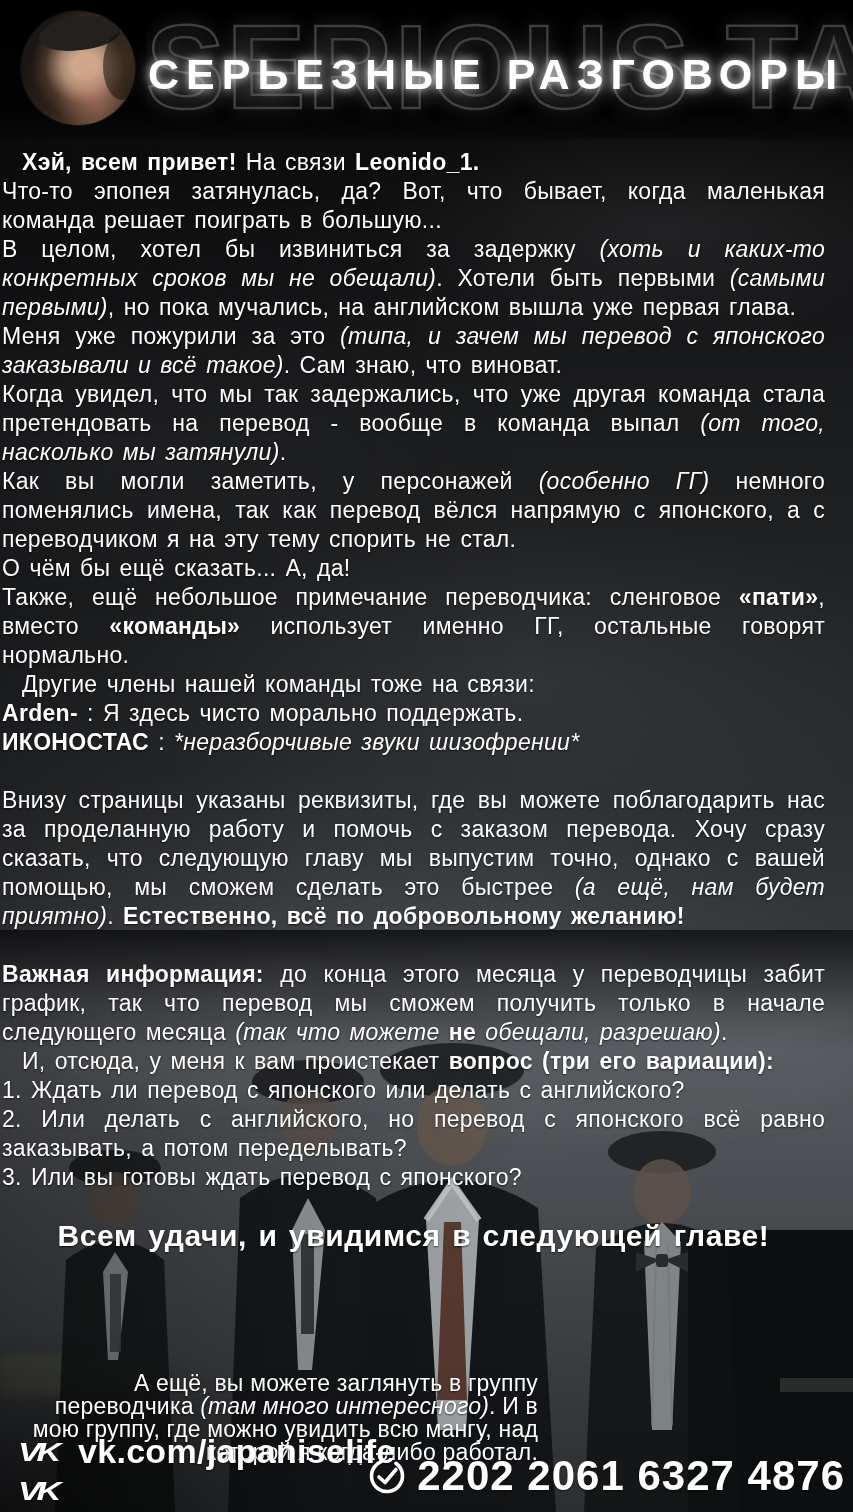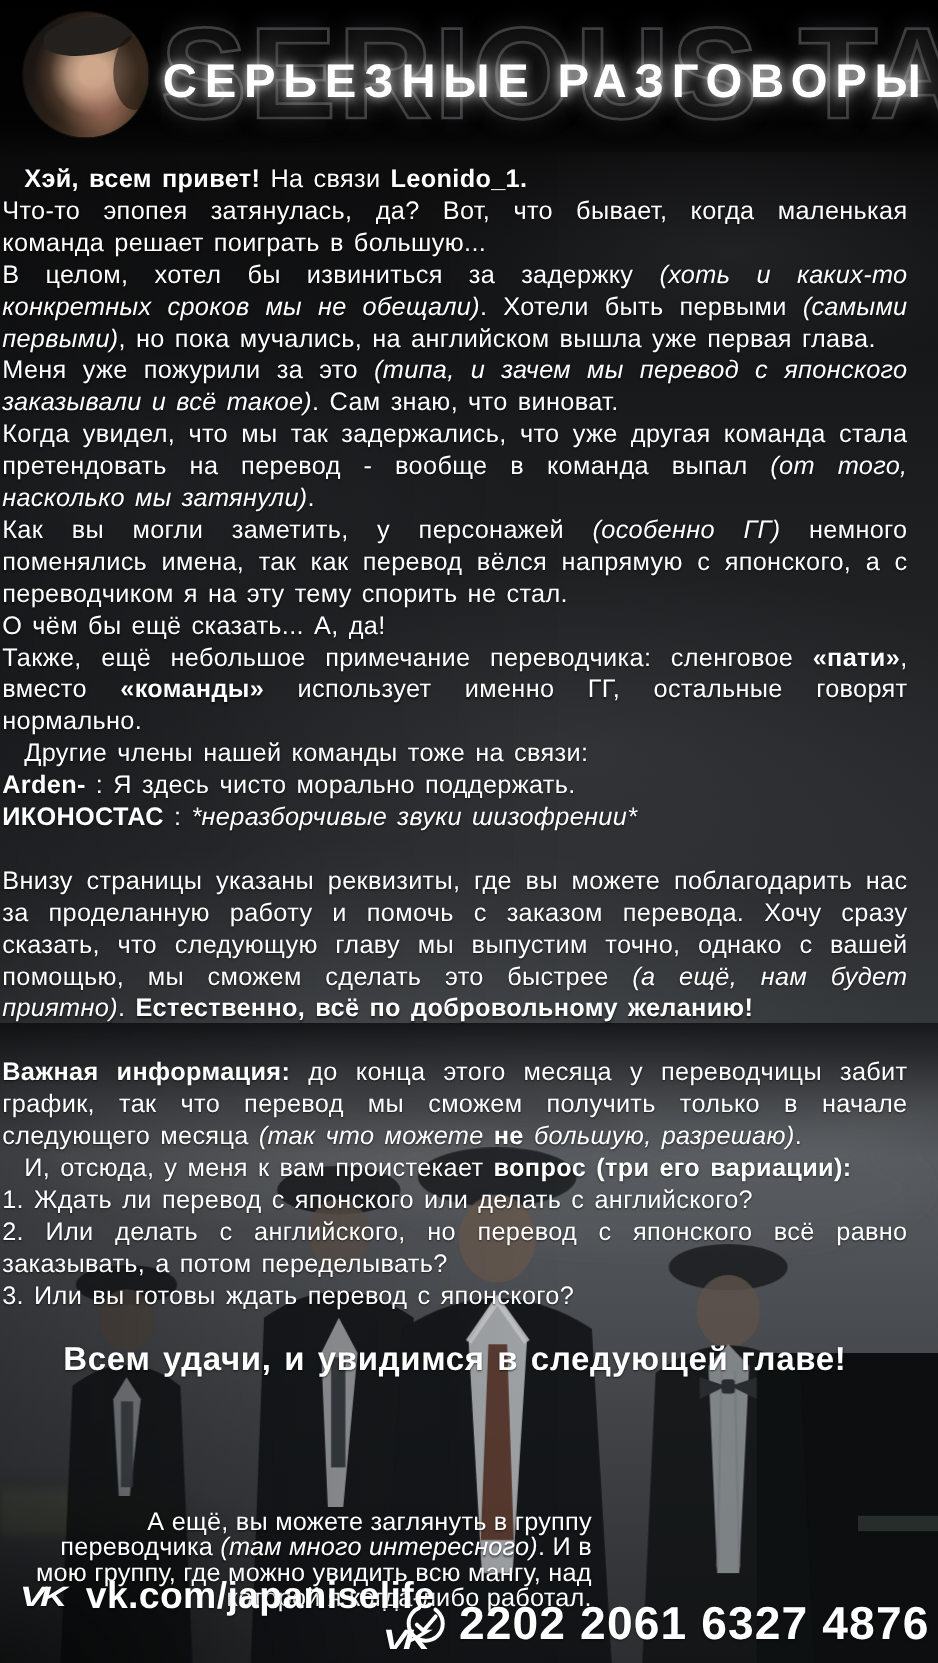--- a/index.html
+++ b/index.html
@@ -52,21 +52,21 @@
   .para.sig{font-size:30px;letter-spacing:.6px;text-align:center;}
   .r-b{font-weight:bold;}
   .r-i{font-style:italic;}
   .r-bi{font-weight:bold;}
 
   .note{position:absolute;left:18px;top:1372px;width:520px;z-index:2;
     font-size:23px;line-height:23px;letter-spacing:.2px;
     text-shadow:0 1px 2px rgba(0,0,0,.65);text-align:right;}
 
   
-  .links{position:absolute;left:18px;bottom:4px;z-index:3;display:flex;flex-direction:column;gap:3px;align-items:flex-end;}
+  .links{position:absolute;left:18px;bottom:4px;z-index:3;display:flex;flex-direction:column;gap:3px;}
   .link-row{display:flex;align-items:center;gap:12px;cursor:pointer;}
   .vk-glyph{font-weight:bold;font-style:italic;font-size:30px;letter-spacing:-4px;
     transform:scaleY(.85) scaleX(1.15);transform-origin:left center;display:inline-block;width:48px;
     text-shadow:0 1px 2px rgba(0,0,0,.6);}
   .link-label{font-weight:bold;font-size:34px;letter-spacing:.3px;text-shadow:0 1px 2px rgba(0,0,0,.6);}
   .payment{position:absolute;right:8px;bottom:12px;z-index:3;display:flex;align-items:center;gap:10px;}
   .card-number{font-weight:bold;font-size:42px;letter-spacing:1px;text-shadow:0 1px 2px rgba(0,0,0,.6);}
 </style>
 </head>
 <body>
@@ -168,21 +168,21 @@
       <p class="para"><span>Когда увидел, что мы так задержались, что уже другая команда стала претендовать на перевод - вообще в команда выпал </span><span class="r-i">(от того, насколько мы затянули)</span><span>.</span></p>
       <p class="para"><span>Как вы могли заметить, у персонажей </span><span class="r-i">(особенно ГГ)</span><span> немного поменялись имена, так как перевод вёлся напрямую с японского, а с переводчиком я на эту тему спорить не стал.</span></p>
       <p class="para"><span>О чём бы ещё сказать... А, да!</span></p>
       <p class="para"><span>Также, ещё небольшое примечание переводчика: сленговое </span><span class="r-b">«пати»</span><span>, вместо </span><span class="r-b">«команды»</span><span> использует именно ГГ, остальные говорят нормально.</span></p>
       <p class="para indent"><span>Другие члены нашей команды тоже на связи:</span></p>
       <p class="para"><span class="r-b">Arden-</span><span> : Я здесь чисто морально поддержать.</span></p>
       <p class="para"><span class="r-b">ИКОНОСТАС</span><span> : </span><span class="r-i">*неразборчивые звуки шизофрении*</span></p>
       <p class="para blank"></p>
       <p class="para"><span>Внизу страницы указаны реквизиты, где вы можете поблагодарить нас за проделанную работу и помочь с заказом перевода. Хочу сразу сказать, что следующую главу мы выпустим точно, однако с вашей помощью, мы сможем сделать это быстрее </span><span class="r-i">(а ещё, нам будет приятно)</span><span>. </span><span class="r-b">Естественно, всё по добровольному желанию!</span></p>
       <p class="para blank"></p>
-      <p class="para"><span class="r-b">Важная информация:</span><span> до конца этого месяца у переводчицы забит график, так что перевод мы сможем получить только в начале следующего месяца </span><span class="r-i">(так что можете </span><span class="r-bi">не</span><span class="r-i"> большую, разрешаю)</span><span>.</span></p>
+      <p class="para"><span class="r-b">Важная информация:</span><span> до конца этого месяца у переводчицы забит график, так что перевод мы сможем получить только в начале следующего месяца </span><span class="r-i">(так что можете </span><span class="r-bi">не</span><span class="r-i"> обещали, разрешаю)</span><span>.</span></p>
       <p class="para indent"><span>И, отсюда, у меня к вам проистекает </span><span class="r-b">вопрос </span><span class="r-bi">(три его вариации)</span><span class="r-b">:</span></p>
       <p class="para"><span>1. Ждать ли перевод с японского или делать с английского?</span></p>
       <p class="para"><span>2. Или делать с английского, но перевод с японского всё равно заказывать, а потом переделывать?</span></p>
       <p class="para"><span>3. Или вы готовы ждать перевод с японского?</span></p>
       <p class="para blank"></p>
       <p class="para sig"><span class="r-bi">Всем удачи, и увидимся в следующей главе!</span></p>
     </main>
 
   <div class="note"><span>А ещё, вы можете заглянуть в группу переводчика </span><span class="r-i">(там много интересного)</span><span>. И в мою группу, где можно увидить всю мангу, над которой я когда-либо работал.</span></div>
 

